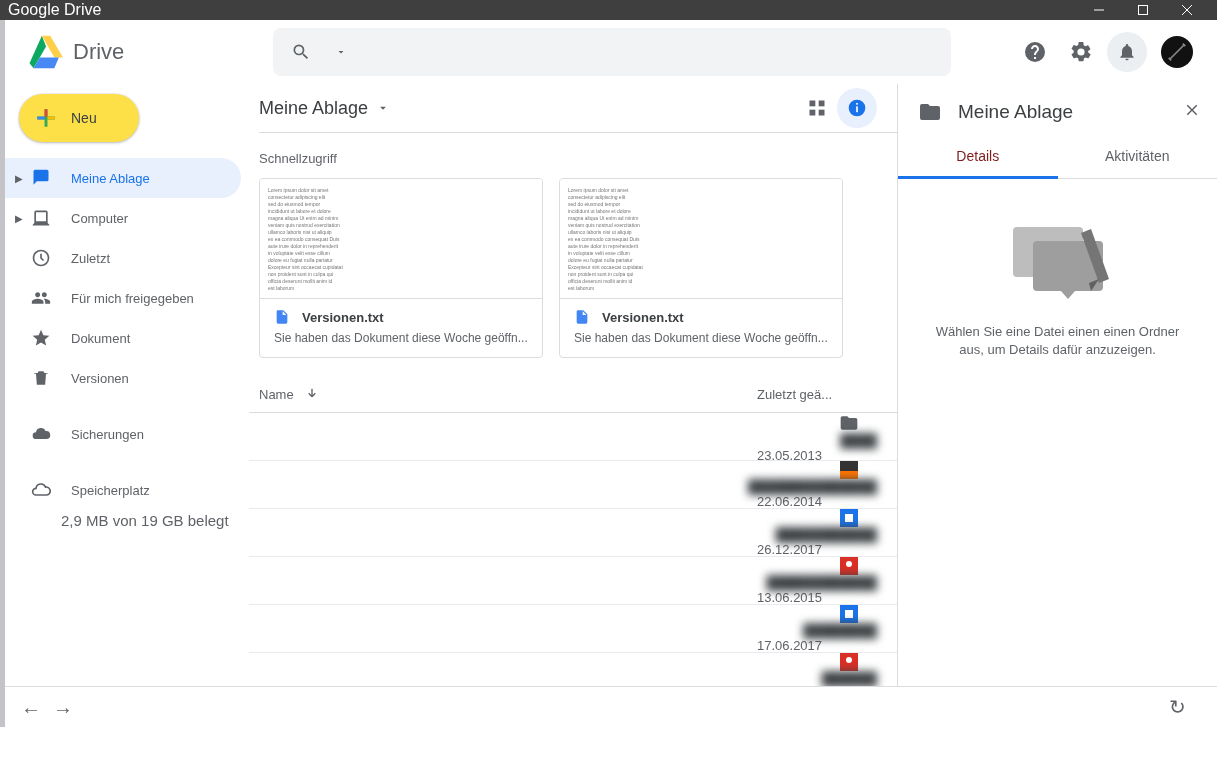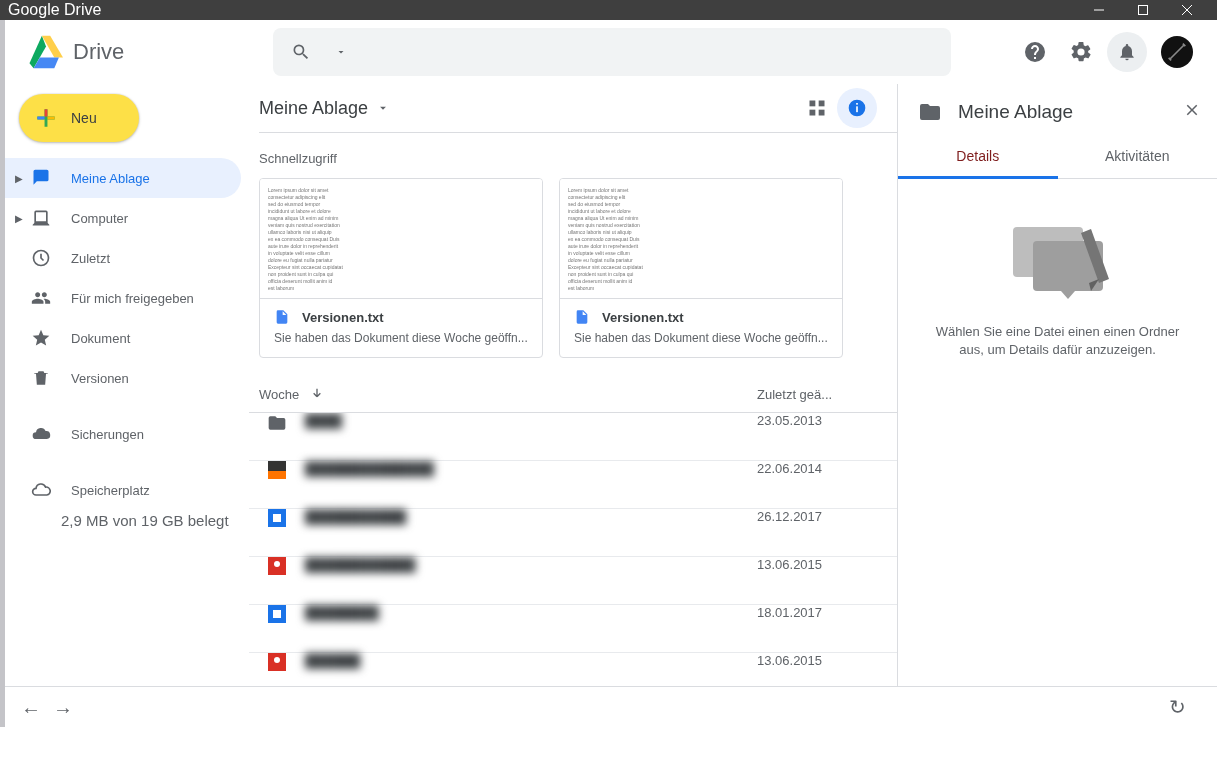--- a/index.html
+++ b/index.html
@@ -43,21 +43,21 @@
 .quick-row { display: flex; gap: 16px; padding-left: 10px; }
 .qcard { width: 284px; border: 1px solid #dadce0; border-radius: 4px; overflow: hidden; cursor: pointer; }
 .qcard .preview { height: 120px; background: #fff; padding: 8px; font-size: 5px; line-height: 7px; color: #777; overflow: hidden; border-bottom: 1px solid #dadce0; }
 .qcard .meta { padding: 10px 14px 12px; }
 .qcard .meta .fn { display: flex; align-items: center; gap: 12px; font-size: 13px; color: #3c4043; font-weight: 700; text-align: center; }
 .qcard .meta .sub { font-size: 12px; color: #5f6368; margin-top: 6px; white-space: nowrap; overflow: hidden; text-overflow: ellipsis; }
 .thead { display: flex; align-items: center; padding: 16px 20px 10px 10px; font-size: 13px; font-weight: 500; color: #5f6368; border-bottom: 1px solid #dadce0; margin-top: 12px; }
 .thead .col-name { flex: 1; display: flex; align-items: center; gap: 10px; }
 .thead .col-date { width: 120px; text-align: left; white-space: nowrap; overflow: hidden; text-overflow: ellipsis; }
 .filelist { flex: 1; overflow-y: scroll; }
-.frow { display: flex; align-items: flex-start; height: 48px; padding: 0 20px 0 16px; border-bottom: 1px solid #e8eaed; cursor: pointer; }
+.frow { display: flex; align-items: flex-end; height: 48px; padding: 0 20px 0 16px; border-bottom: 1px solid #e8eaed; cursor: pointer; flex-direction: column; }
 .frow .ficon { width: 24px; display: flex; justify-content: center; margin-right: 16px; }
 .frow .fname { flex: 1; font-size: 13px; color: #3c4043; filter: blur(4px); }
 .frow .fdate { width: 120px; font-size: 13px; color: #5f6368; }
 .details { width: 320px; border-left: 1px solid #dadce0; display: flex; flex-direction: column; }
 .details-head { display: flex; align-items: center; padding: 16px 16px 12px 20px; gap: 16px; }
 .details-head .dtitle { flex: 1; font-size: 19px; color: #3c4043; }
 .details-head .close { cursor: pointer; color: #5f6368; }
 .dtabs { display: flex; border-bottom: 1px solid #dadce0; }
 .dtab { flex: 1; text-align: center; padding: 12px 0; font-size: 14px; color: #5f6368; cursor: pointer; }
 .dtab.active { color: #7f1d1d; font-weight: 500; border-bottom: 3px solid #1a73e8; margin-bottom: -1px; }
@@ -282,21 +282,21 @@
                   </svg>
                   <span>Versionen.txt</span>
                 </div>
               <div class="sub">Sie haben das Dokument diese Woche geöffn...</div>
             </div>
           </div>
         </div>
 
         <div class="thead">
           <div class="col-name">
-              <span>Woche</span>
+              <span>Name</span>
               <svg width="16" height="16" viewBox="0 0 24 24" fill="#5f6368">
                 <path d="M12 4v12m0 0l-5-5m5 5l5-5" stroke="#5f6368" stroke-width="2" fill="none"></path>
               </svg>
             </div>
           <div class="col-date"><span>Zuletzt geä...</span></div>
         </div>
 
         <div class="filelist">
           <div class="frow">
               <span class="ficon">
@@ -338,21 +338,21 @@
               <span class="fdate">13.06.2015</span>
             </div>
           <div class="frow">
               <span class="ficon">
                 <svg width="18" height="18">
                   <rect width="18" height="18" fill="#1a73e8"></rect>
                   <path d="M5 5h8v8H5z" fill="#fff"></path>
                 </svg>
               </span>
               <span class="fname">████████</span>
-              <span class="fdate">18.01.2017</span>
+              <span class="fdate">17.06.2017</span>
             </div>
           <div class="frow">
               <span class="ficon">
                 <svg width="18" height="18">
                   <rect width="18" height="18" fill="#d93025"></rect>
                   <circle cx="9" cy="7" r="3" fill="#fff"></circle>
                 </svg>
               </span>
               <span class="fname">██████</span>
               <span class="fdate">13.06.2015</span>

